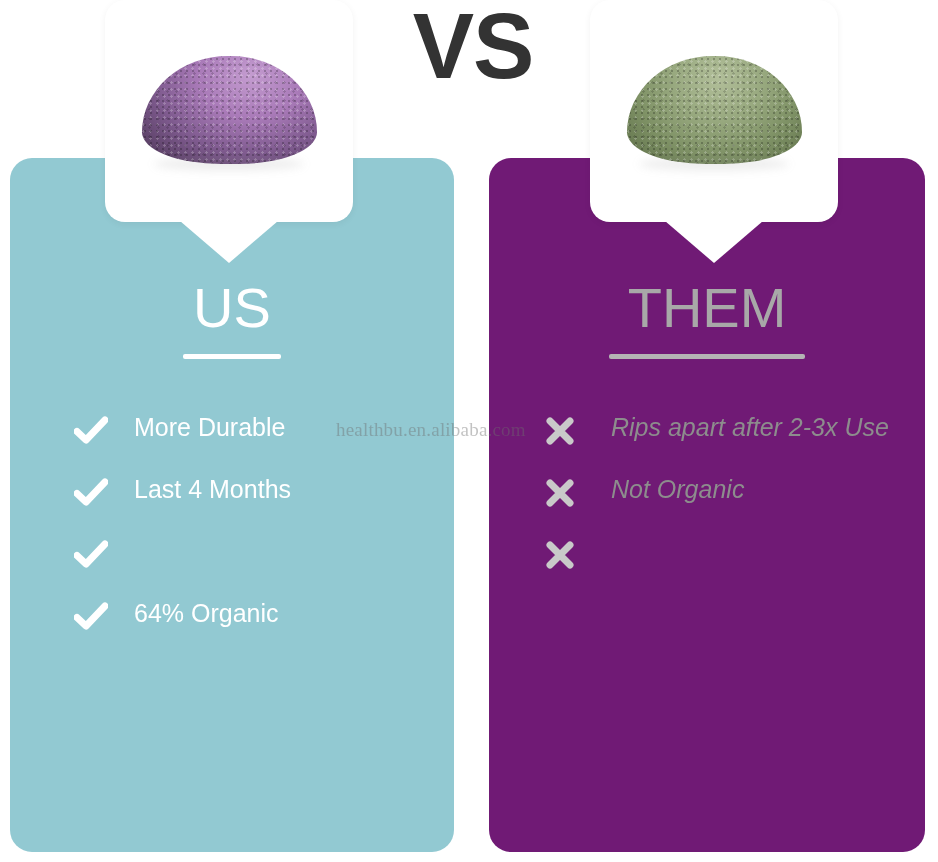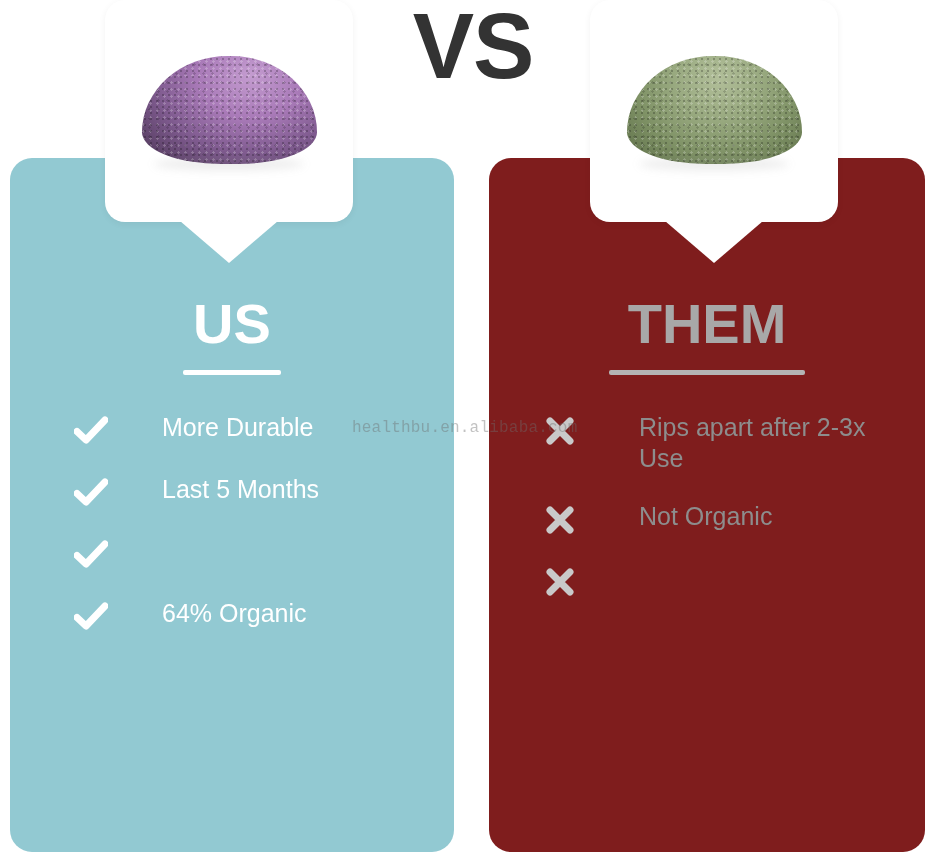--- a/index.html
+++ b/index.html
@@ -47,21 +47,21 @@
     z-index: 10;
   }
   .card-us {
     left: 10px;
     width: 444px;
     background: #92c9d2;
   }
   .card-them {
     left: 489px;
     width: 436px;
-    background: #7f1d1d;
+    background: #701a75;
   }
 
   
   .bubble {
     position: absolute;
     top: 0px;
     width: 248px;
     height: 222px;
     background: #ffffff;
     border-radius: 20px;
@@ -139,24 +139,24 @@
   .heading-block {
     position: absolute;
     top: 122px;
     left: 0;
     right: 0;
     text-align: center;
   }
   .heading {
     font-family: "Liberation Sans", sans-serif;
     font-size: 56px;
-    font-weight: bold;
+    font-weight: normal;
     line-height: 1;
     letter-spacing: 0px;
-    margin: 16px;
+    margin: 0;
   }
   .heading-us   { color: #ffffff; }
   .heading-them { color: #a8a8a8; }
   .heading-rule {
     margin: 18px auto 0;
     height: 5px;
     width: 98px;
     border-radius: 2px;
   }
   .rule-us   { background: #ffffff; width: 98px; }
@@ -169,24 +169,23 @@
     left: 0;
     right: 0;
     padding: 0;
     margin: 0;
     list-style: none;
   }
   .feature-item {
     display: flex;
     align-items: flex-start;
     margin-bottom: 28px;
-    gap: 28px;
   }
   .list-us .feature-item  { padding-left: 64px; padding-right: 34px; }
-  .list-them .feature-item{ padding-left: 56px; padding-right: 28px; }
+  .list-them .feature-item{ padding-left: 56px; padding-right: 28px; font-style: italic; }
 
   .mark {
     flex: 0 0 auto;
     width: 34px;
     height: 30px;
     margin-top: 4px;
     margin-right: 26px;
     position: relative;
   }
   .list-them .mark { margin-right: 32px; }
@@ -201,24 +200,24 @@
     font-size: 25px;
     line-height: 1.22;
     font-weight: normal;
   }
   .list-us .feature-text   { color: #ffffff; }
   .list-them .feature-text { color: #8d8d8d; }
 
   
   .watermark {
     position: absolute;
-    left: 352px;
+    left: 336px;
     top: 419px;
-    font-family: Liberation Mono, monospace;
-    font-size: 16px;
+    font-family: Liberation Serif, serif;
+    font-size: 19px;
     color: rgba(110,110,110,0.42);
     white-space: nowrap;
     z-index: 35;
     user-select: none;
     letter-spacing: 0.2px;
   }
 </style>
 </head>
 <body>
 
@@ -239,21 +238,21 @@
             </svg>
         </span>
         <span class="feature-text">More Durable</span>
       </li>
       <li class="feature-item">
         <span class="mark check-icon">
           <svg viewBox="0 0 34 30">
               <path d="M3 15.5 L12 24 L31 4" fill="none" stroke="#ffffff" stroke-width="7" stroke-linecap="round" stroke-linejoin="round"></path>
             </svg>
         </span>
-        <span class="feature-text">Last 5 Months</span>
+        <span class="feature-text">Last 4 Months</span>
       </li>
       <li class="feature-item">
         <span class="mark check-icon">
           <svg viewBox="0 0 34 30">
               <path d="M3 15.5 L12 24 L31 4" fill="none" stroke="#ffffff" stroke-width="7" stroke-linecap="round" stroke-linejoin="round"></path>
             </svg>
         </span>
       </li>
       <li class="feature-item">
         <span class="mark check-icon">

